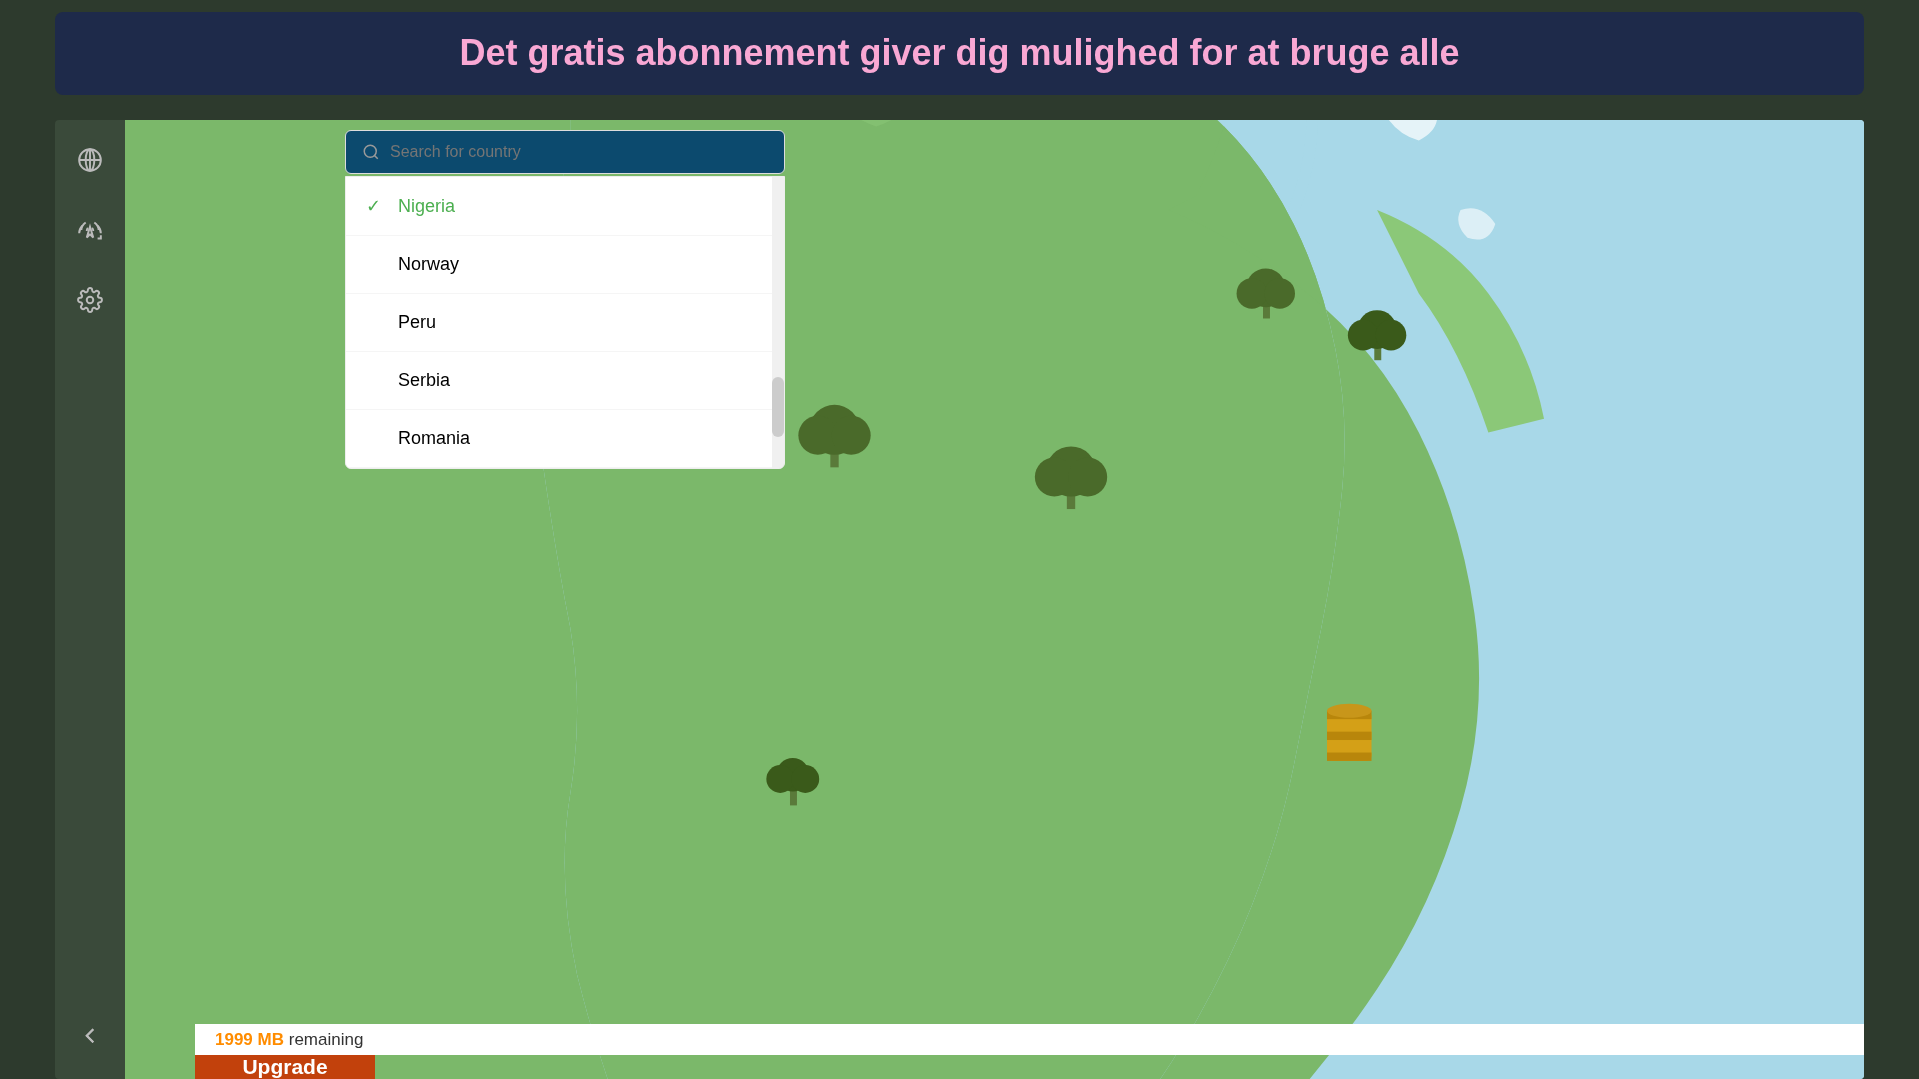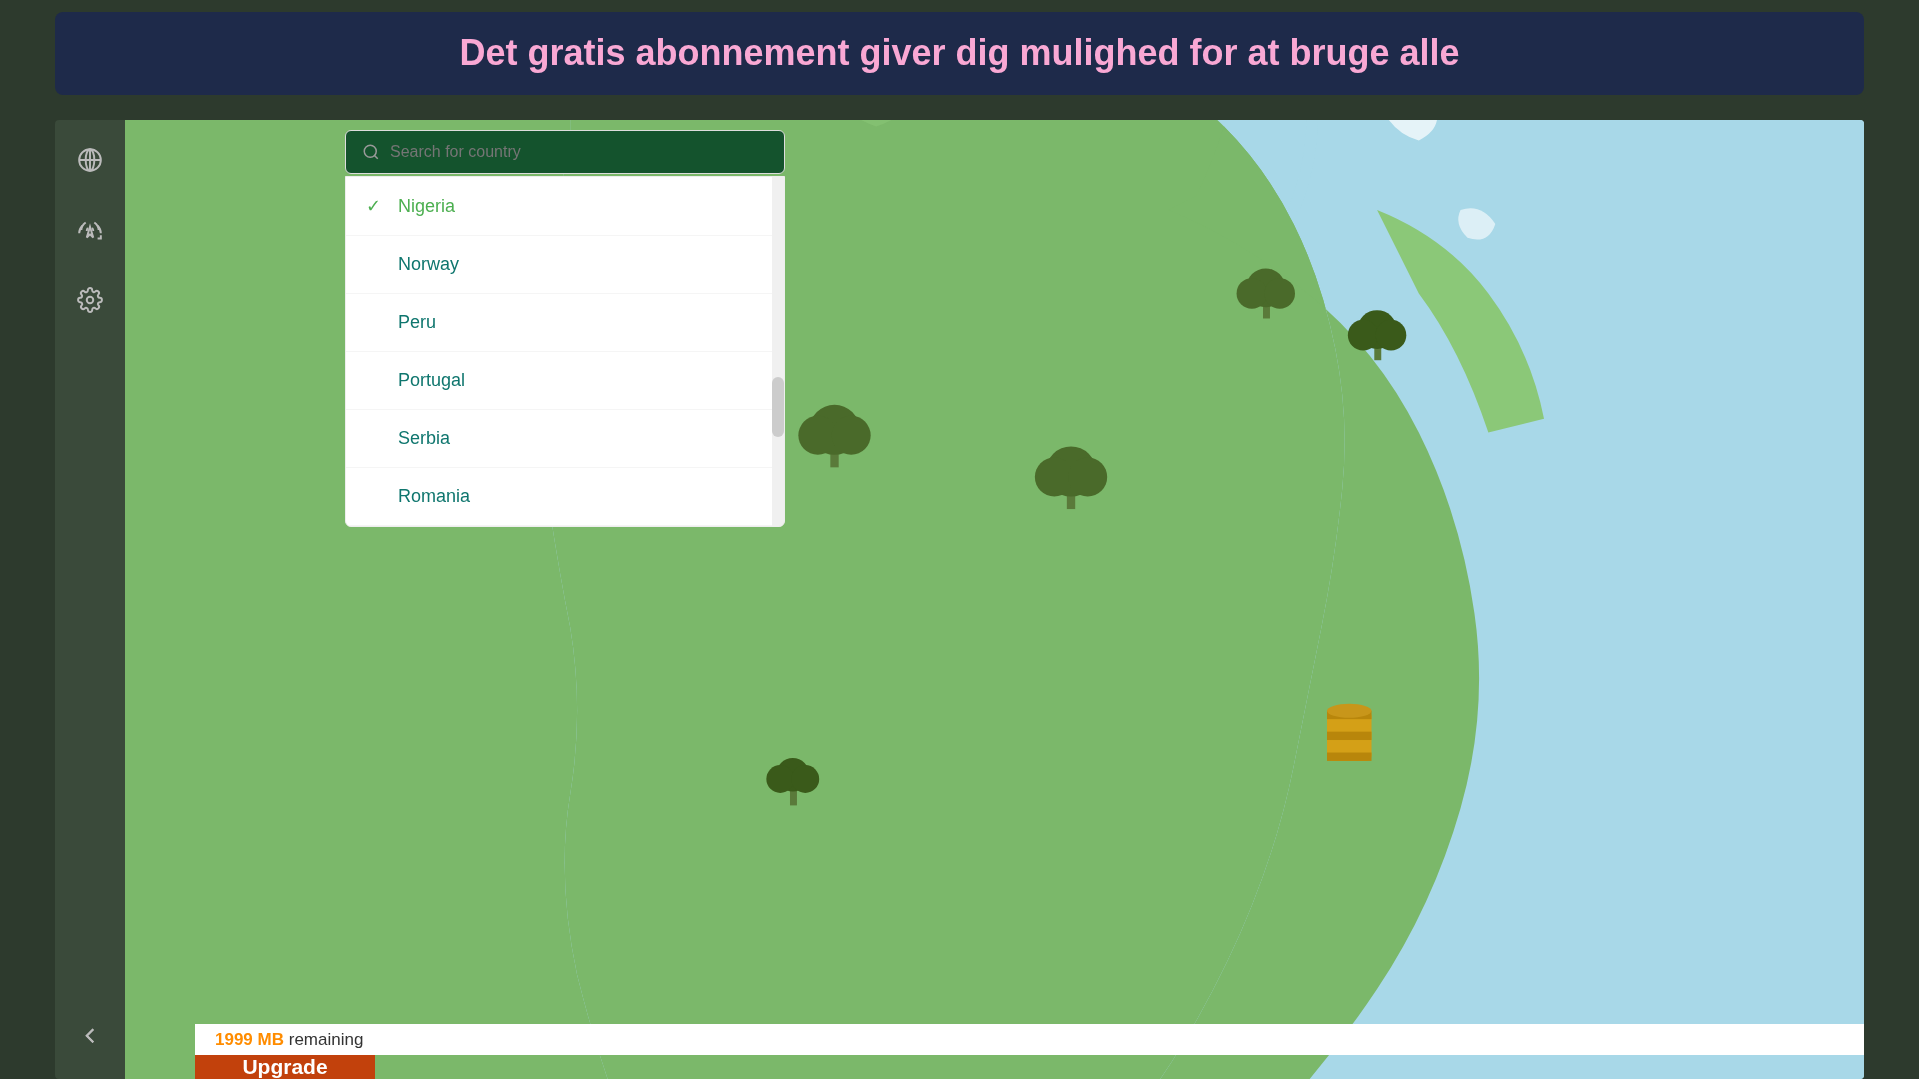--- a/index.html
+++ b/index.html
@@ -94,21 +94,21 @@
     
     .dropdown-container {
       position: absolute;
       top: 10px;
       left: 220px;
       width: 440px;
       z-index: 50;
     }
 
     .search-box {
-      background: #14532d;
+      background: #0c4a6e;
       border: 1px solid #ddd;
       border-radius: 6px;
       padding: 12px 16px;
       display: flex;
       align-items: center;
       gap: 10px;
       margin-bottom: 2px;
     }
     .search-box input {
       border: none;
@@ -130,21 +130,21 @@
       background: white;
       border: 1px solid #eee;
       border-radius: 0 0 6px 6px;
       overflow: hidden;
       position: relative;
     }
 
     .country-item {
       padding: 18px 20px;
       font-size: 18px;
-      color: #0f766e;
+      color: #000000;
       cursor: pointer;
       display: flex;
       align-items: center;
       gap: 12px;
       border-bottom: 1px solid #f5f5f5;
     }
     .country-item.selected { color: #4caf50; }
     .check-icon {
       color: #4caf50;
       font-size: 18px;
@@ -376,24 +376,20 @@
             <div class="country-item">
               <span class="no-check"></span>
               <span>Norway</span>
             </div>
             <div class="country-item">
               <span class="no-check"></span>
               <span>Peru</span>
             </div>
             <div class="country-item">
               <span class="no-check"></span>
-              <span>Portugal</span>
-            </div>
-            <div class="country-item">
-              <span class="no-check"></span>
               <span>Serbia</span>
             </div>
             <div class="country-item">
               <span class="no-check"></span>
               <span>Romania</span>
             </div>
           </div>
 
         <div class="scroll-arrow bottom">▼</div>
 

